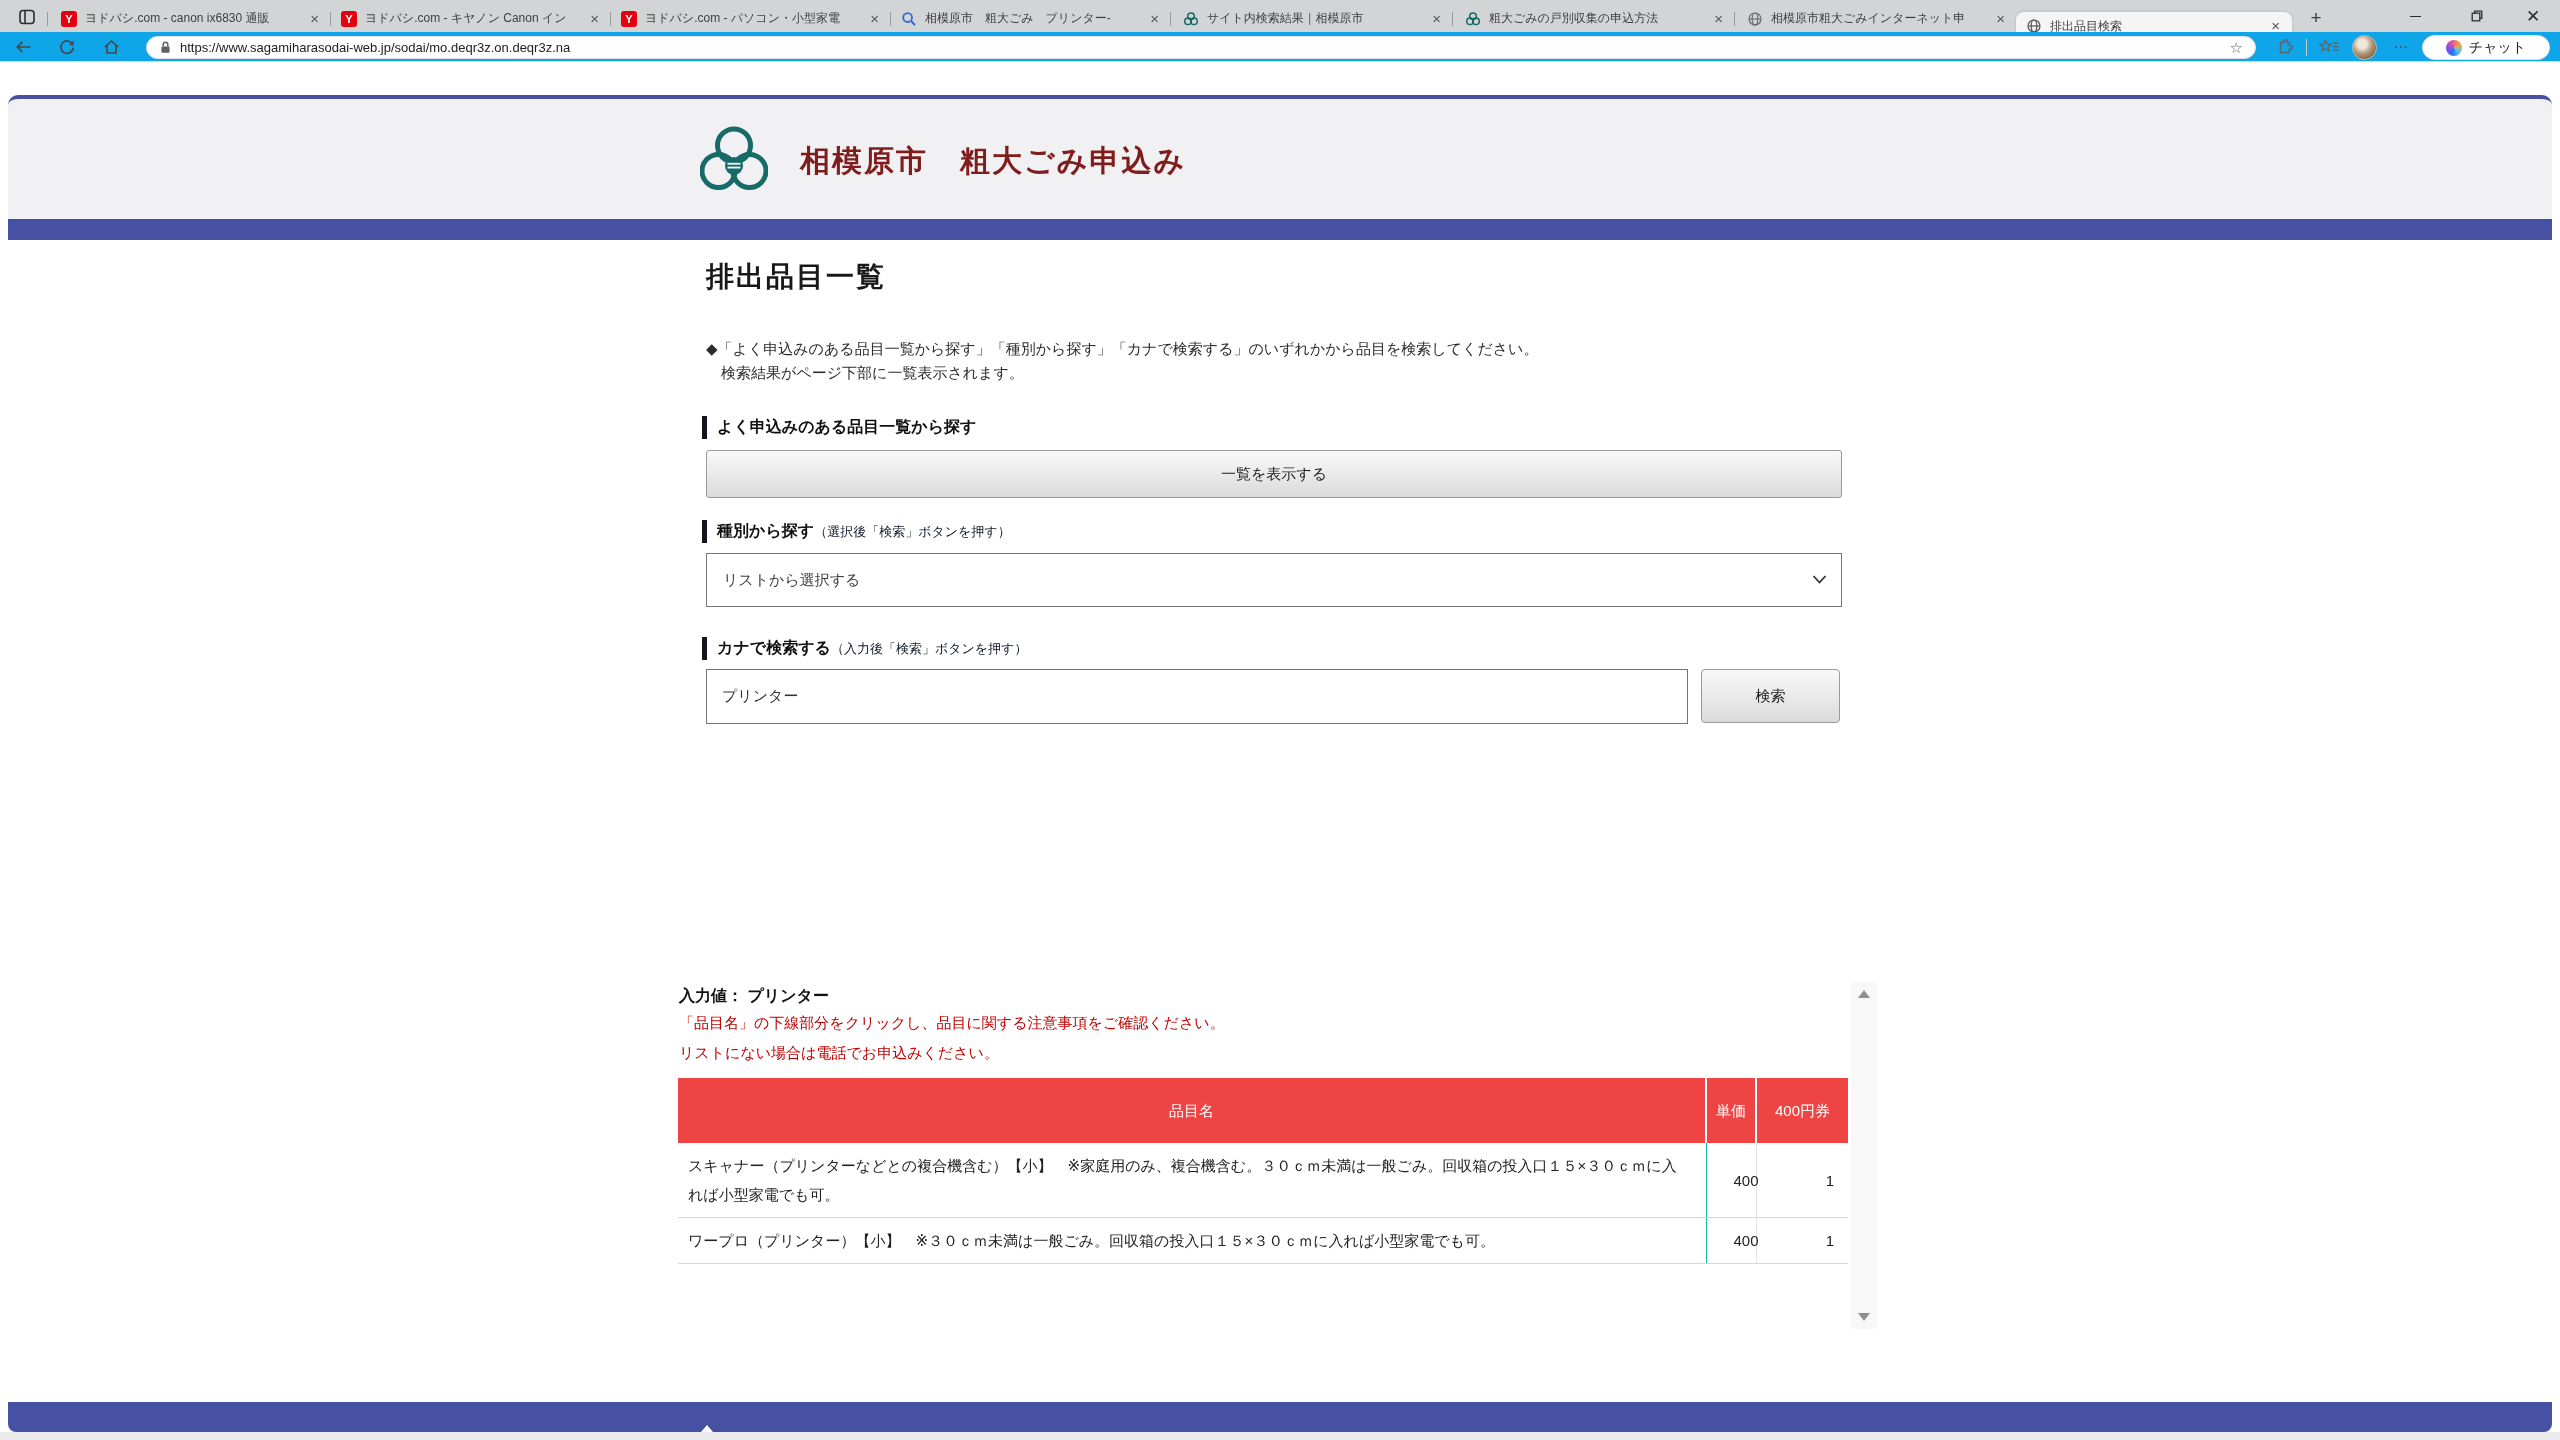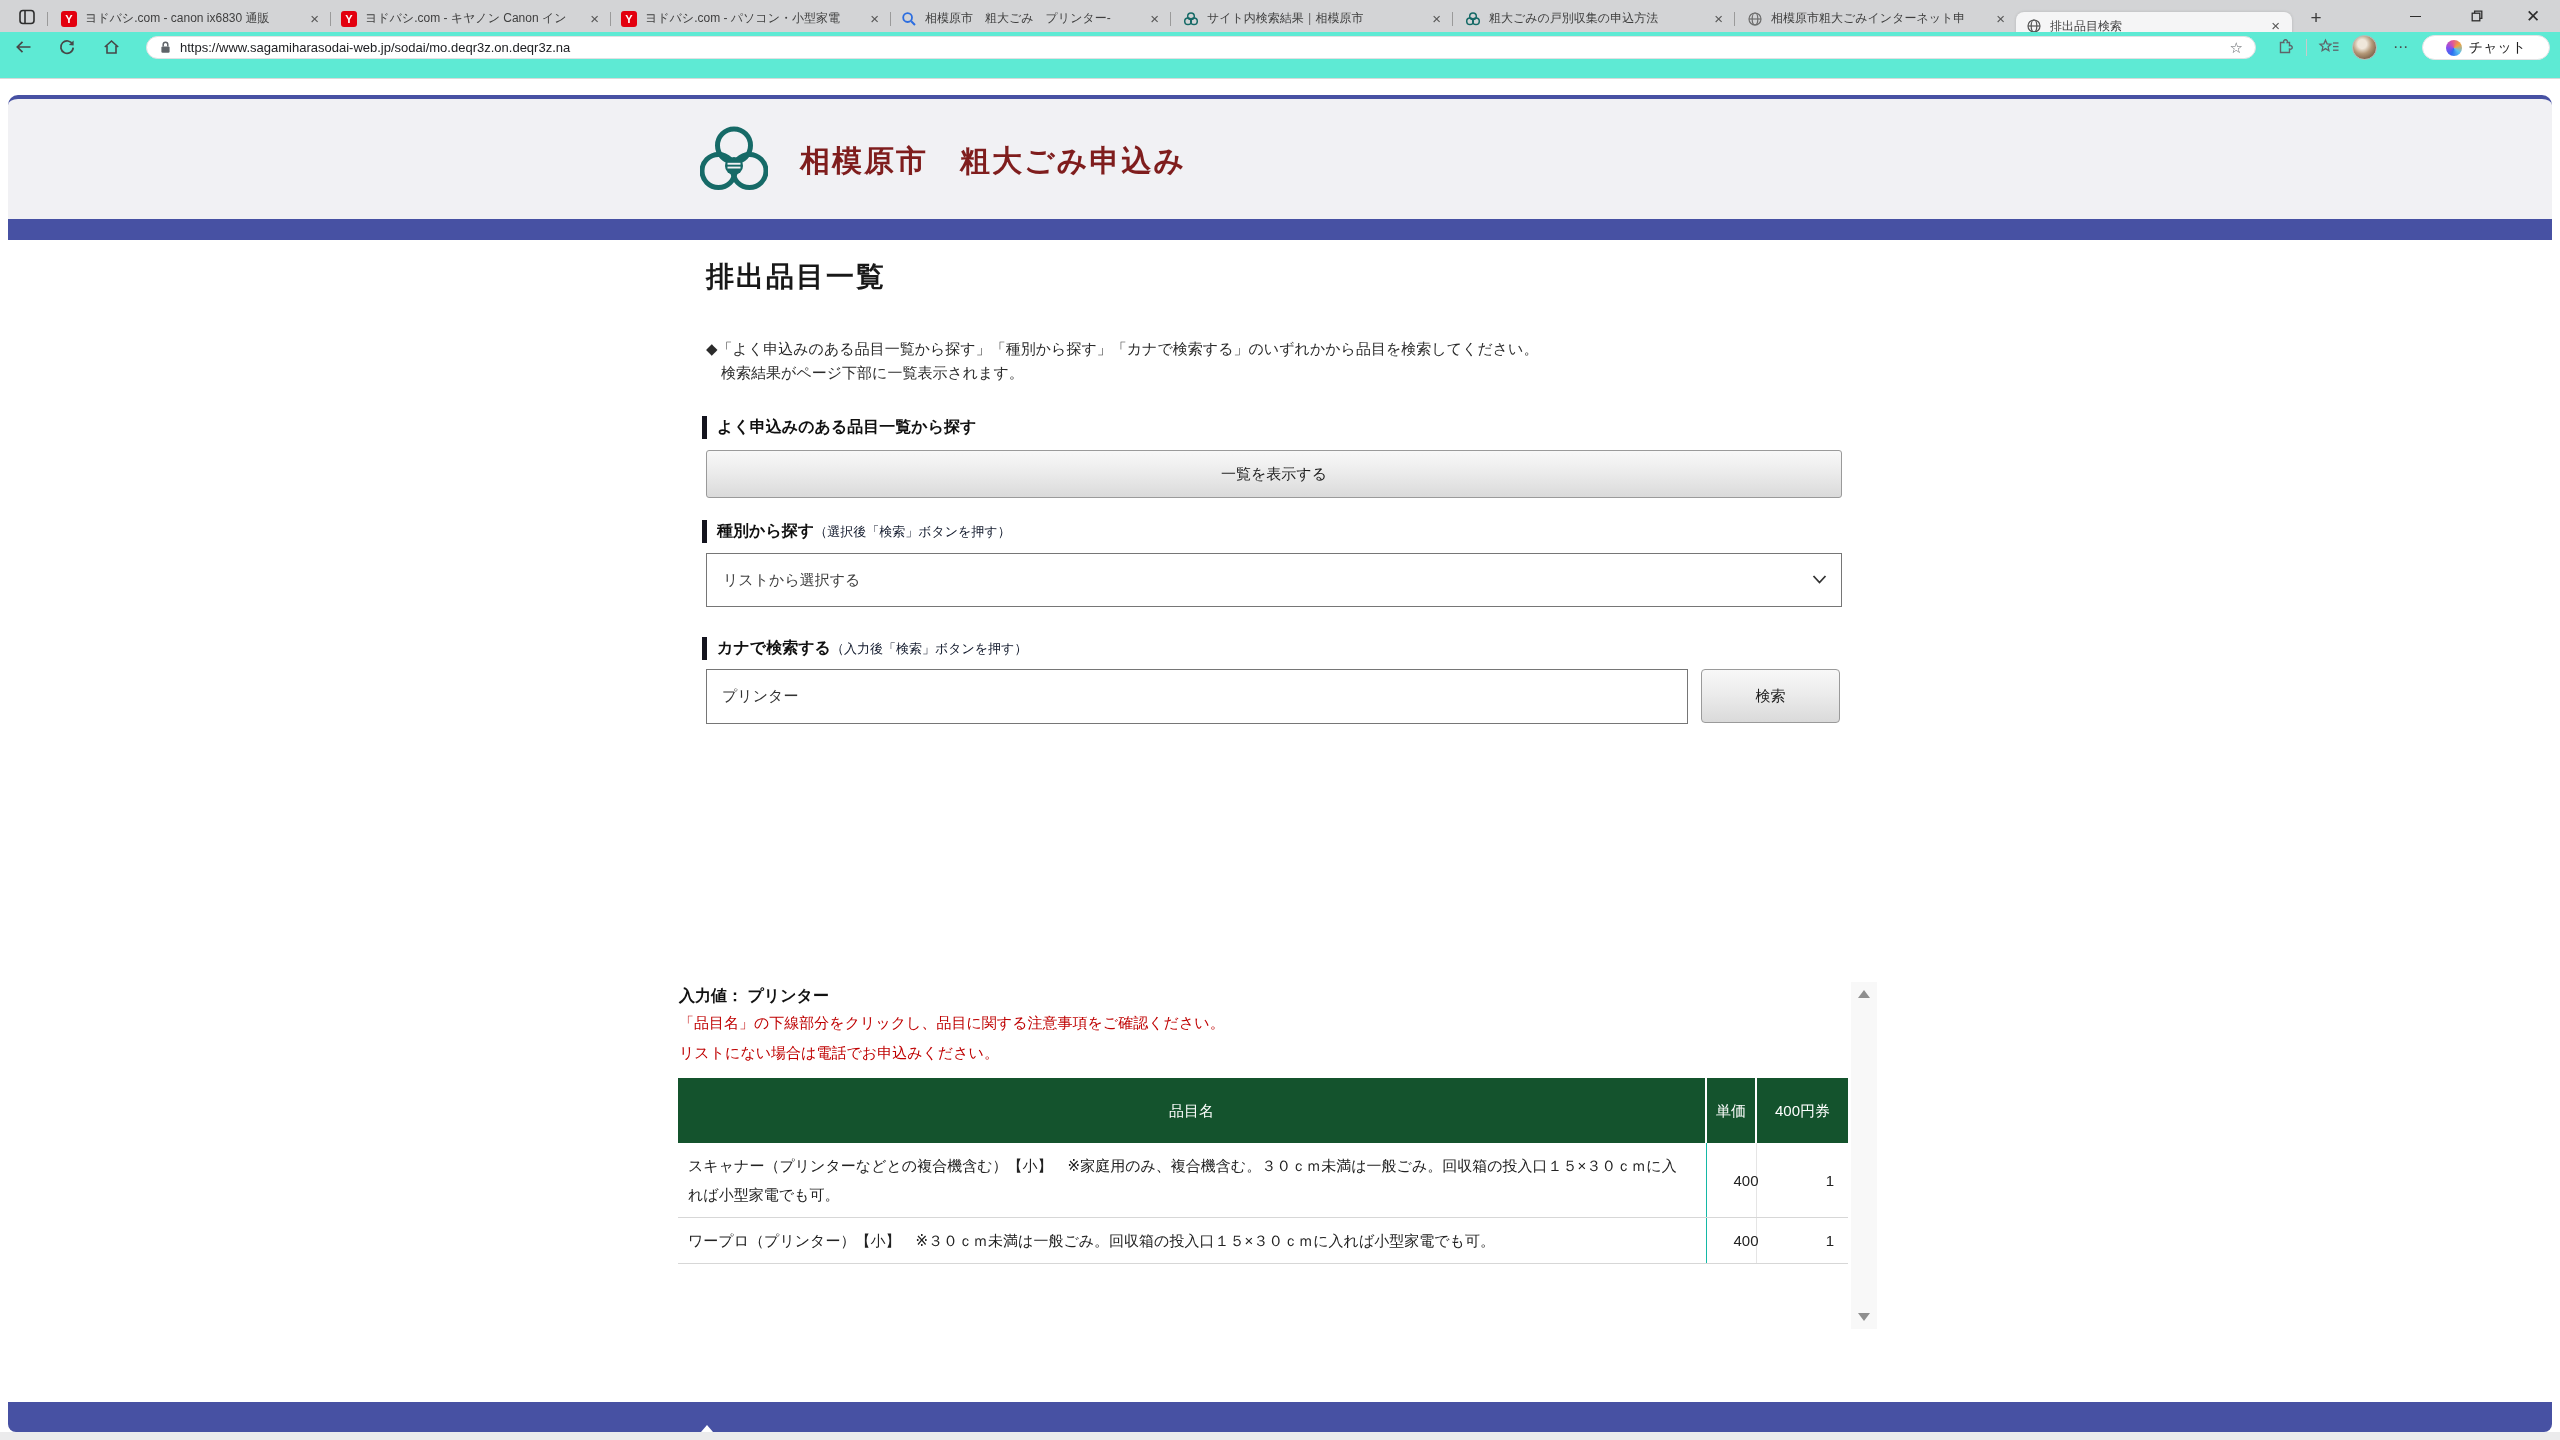--- a/index.html
+++ b/index.html
@@ -17,21 +17,21 @@
   .tab.active{background:#f5f5f6;border-radius:8px 8px 0 0;top:12px;height:28px;box-shadow:0 0 3px rgba(0,0,0,.15);}
   .sep0{position:absolute;left:47px;top:12px;width:1px;height:14px;background:#9a9a9a;}
   .fav{width:16px;height:16px;flex:0 0 16px;display:flex;align-items:center;justify-content:center;}
   .fav.yodo{background:#e3000f;border-radius:3px;color:#fff;font-size:11px;font-weight:bold;line-height:16px;text-align:center;}
   .newtab{position:absolute;left:2303px;top:6px;width:26px;height:24px;display:flex;align-items:center;justify-content:center;font-size:19px;color:#3c3c3c;}
   .winbtn{position:absolute;top:0;width:46px;height:32px;display:flex;align-items:center;justify-content:center;color:#2d2d2d;}
   .win-min{left:2392px;}.win-rest{left:2454px;}.win-close{left:2510px;font-size:17px;}
   .minline{width:11px;height:0;border-top:1.4px solid #2d2d2d;}
 
   
-  .toolbar{position:absolute;left:0;top:32px;width:2560px;height:47px;background:#5eead4;border-bottom:1px solid #d9d9d9;box-sizing:border-box;}
+  .toolbar{position:absolute;left:0;top:32px;width:2560px;height:30px;background:#0ea5e9;border-bottom:1px solid #d9d9d9;box-sizing:border-box;}
   .navbtn{position:absolute;top:3px;width:34px;height:24px;display:flex;align-items:center;justify-content:center;}
   .addressbar{position:absolute;left:146px;top:4px;width:2110px;height:23px;background:#fff;border:1px solid #e1e1e3;border-radius:12px;display:flex;align-items:center;box-sizing:border-box;padding:0 12px;}
   .url{font-size:13px;color:#202124;margin-left:8px;flex:1;white-space:nowrap;overflow:hidden;}
   .pillstar{font-size:15px;color:#5f6368;}
   .tbicon{position:absolute;top:3px;width:26px;height:24px;display:flex;align-items:center;justify-content:center;color:#4a4a4a;}
   .tbdivider{position:absolute;left:2306px;top:7px;width:1px;height:17px;background:#c9c9c9;}
   .avatar{position:absolute;left:2352px;top:3px;width:25px;height:25px;border-radius:50%;
     background:radial-gradient(circle at 40% 35%, #efe7da 0 22%, #b49878 48%, #6e553e 85%);border:1px solid #bbb;box-sizing:border-box;}
   .ellip{font-size:15px;letter-spacing:1px;}
   .copilot{position:absolute;left:2422px;top:3px;width:128px;height:25px;background:#fff;border:1px solid #e3e3e5;border-radius:13px;display:flex;align-items:center;justify-content:center;gap:7px;box-sizing:border-box;}
@@ -68,21 +68,21 @@
   .selectbox .chev{position:absolute;right:14px;top:21px;}
   .kanainput{position:absolute;left:706px;top:669px;width:982px;height:55px;box-sizing:border-box;background:#fff;
     border:1px solid #767676;font-size:15px;color:#333;padding:0 15px;font-family:inherit;}
 
   .echo{position:absolute;left:679px;top:986px;font-size:16px;font-weight:bold;color:#111;}
   .redline{position:absolute;left:679px;font-size:15px;color:#bf0000;}
   .red1{top:1014px;}.red2{top:1044px;}
 
   .tablewrap{position:absolute;left:678px;top:1078px;width:1170px;height:251px;overflow:hidden;}
   table.rt{border-collapse:collapse;width:1170px;table-layout:fixed;}
-  table.rt th{background:#14532d;color:#fff;font-size:15px;font-weight:normal;height:65px;text-align:center;padding:0;line-height:24px;}
+  table.rt th{background:#ef4444;color:#fff;font-size:15px;font-weight:normal;height:65px;text-align:center;padding:0;line-height:24px;}
   table.rt th+th{border-left:2px solid #fff;}
   table.rt col.c-name{width:1028px;}table.rt col.c-price{width:50px;}table.rt col.c-ticket{width:92px;}
   table.rt td{font-size:15px;color:#222;line-height:29px;border-bottom:1px solid #d7d7d7;vertical-align:middle;}
   td.name{padding:8px 14px 8px 10px;}
   td.price{text-align:right;border-left:1px solid #14b8a6;padding-left:27px;}
   td.ticket{text-align:right;padding-right:14px;border-left:1px solid #e5e5e5;}
   tr.alt td{background:#efeff1;}
 
   .rscroll{position:absolute;left:1851px;top:982px;width:26px;height:347px;background:#f8f8f8;}
   .sarrow{position:absolute;left:7px;width:0;height:0;border-left:6px solid transparent;border-right:6px solid transparent;}

